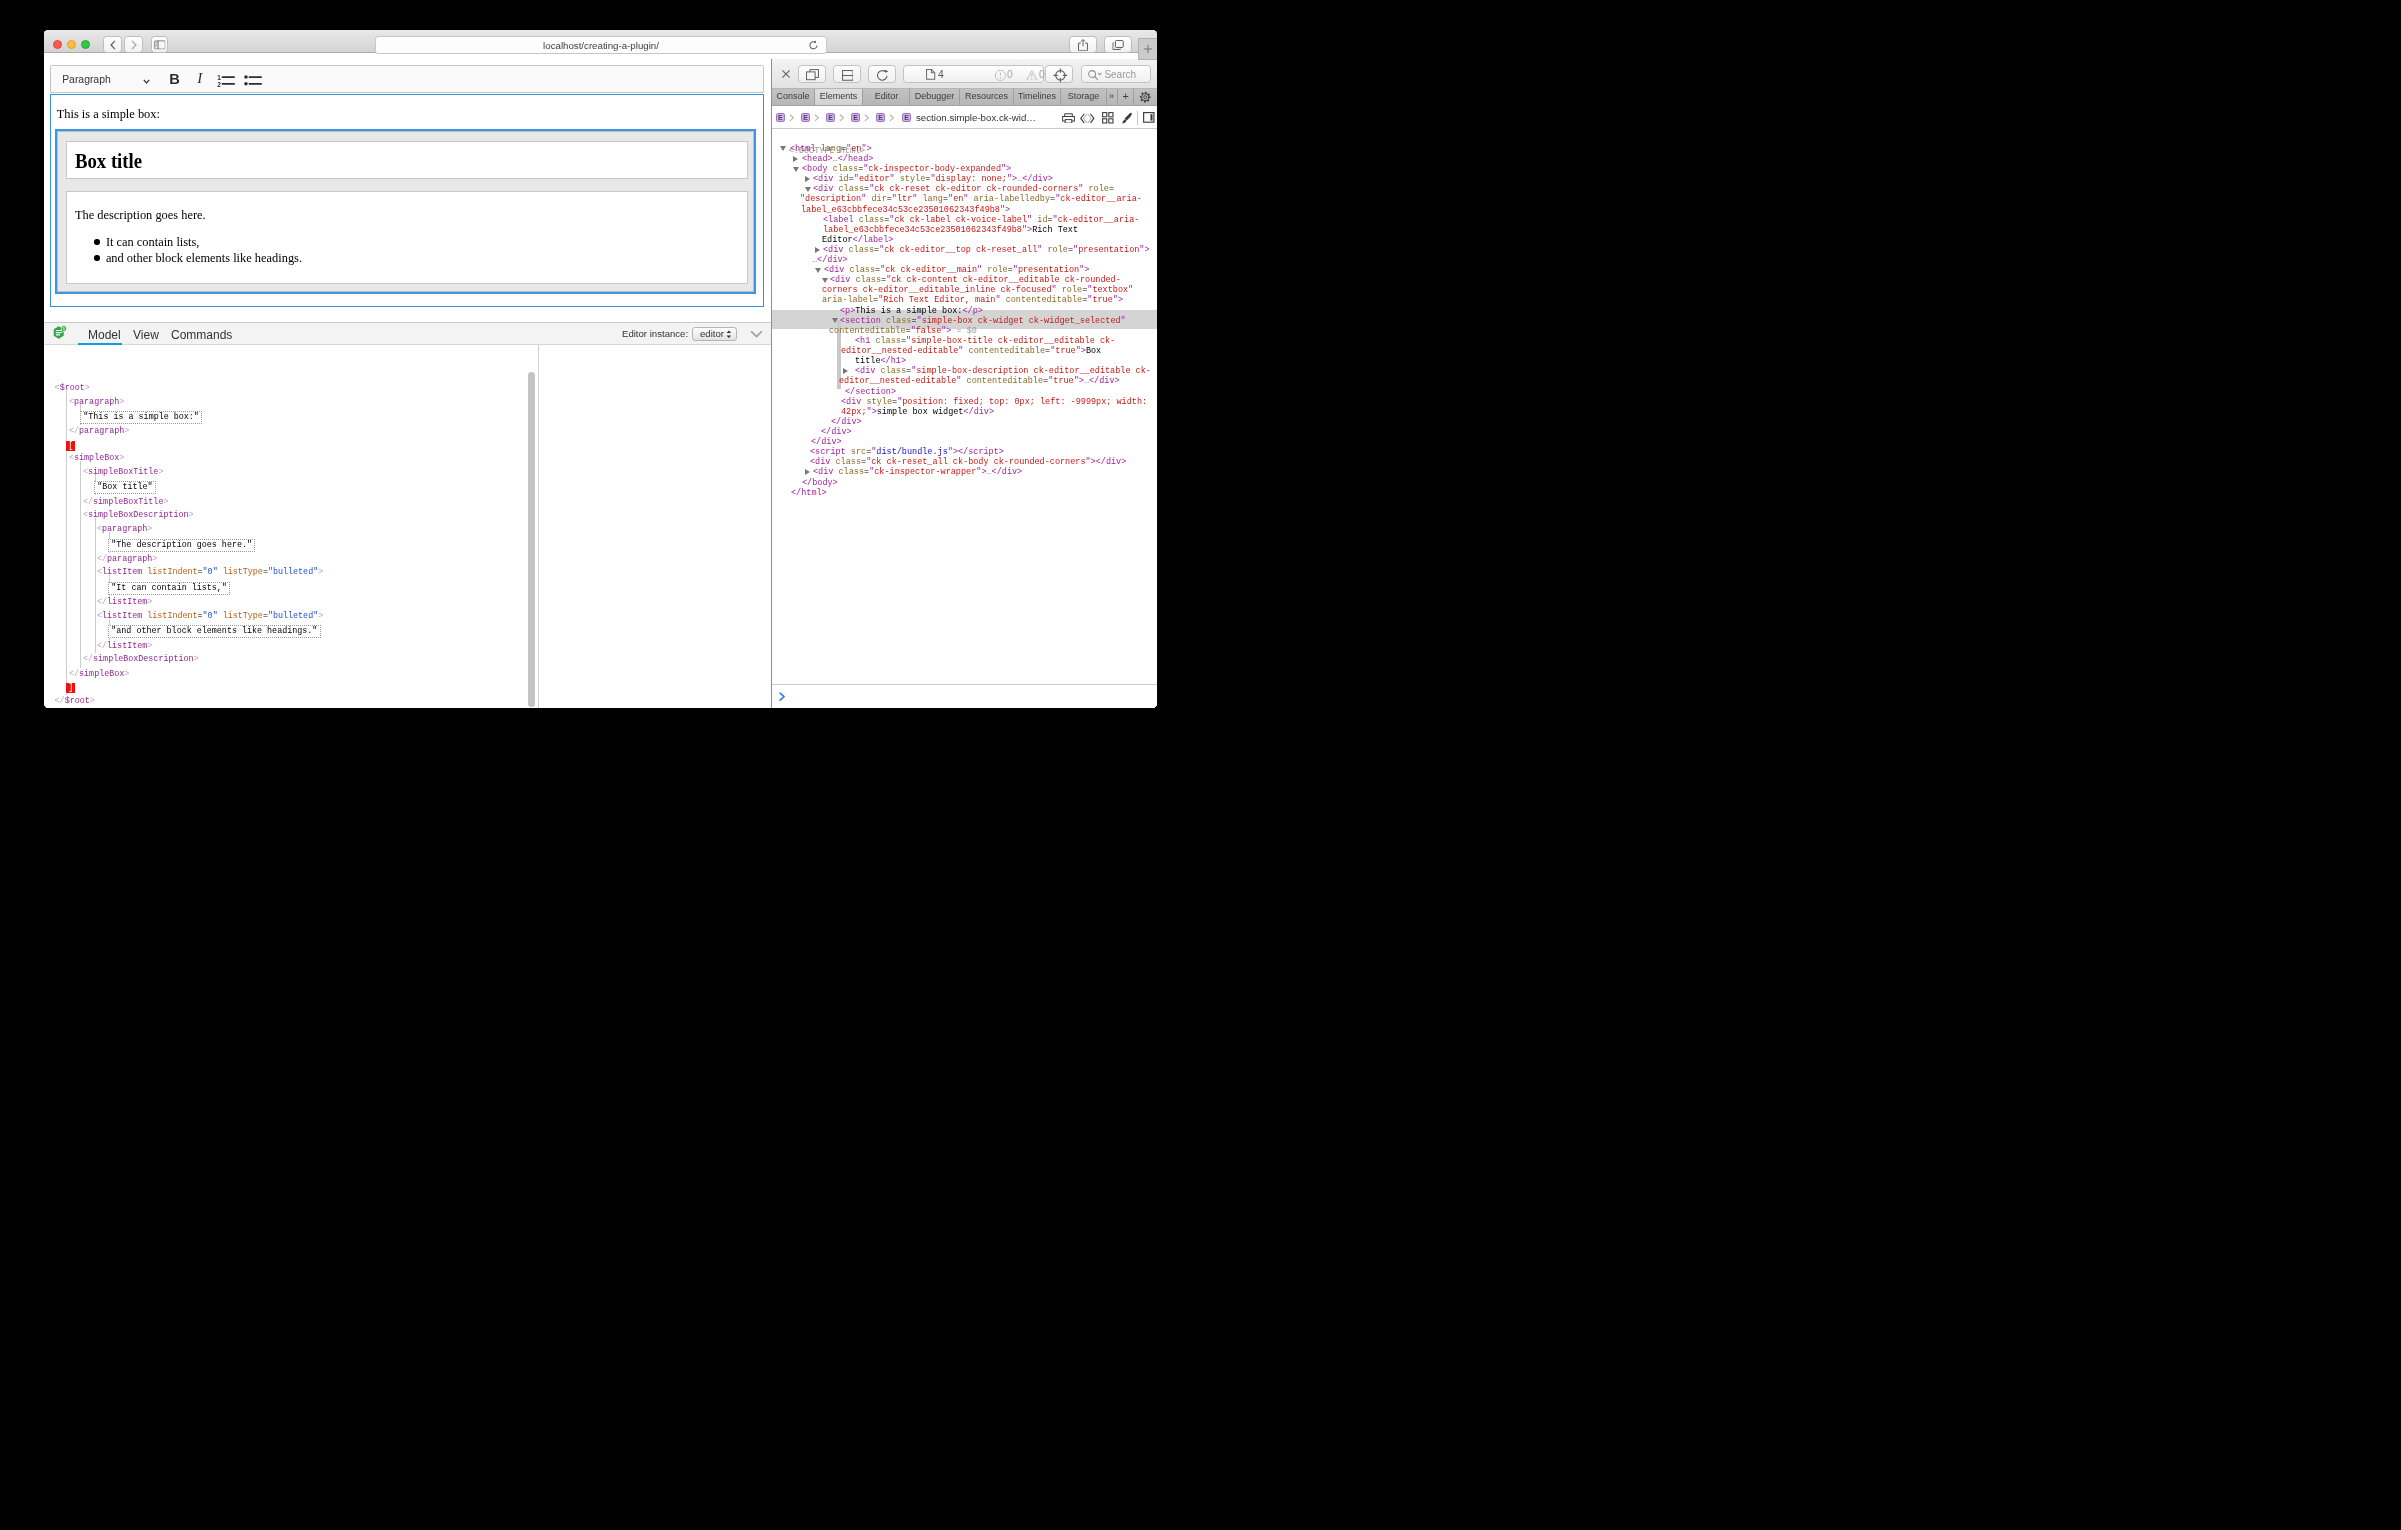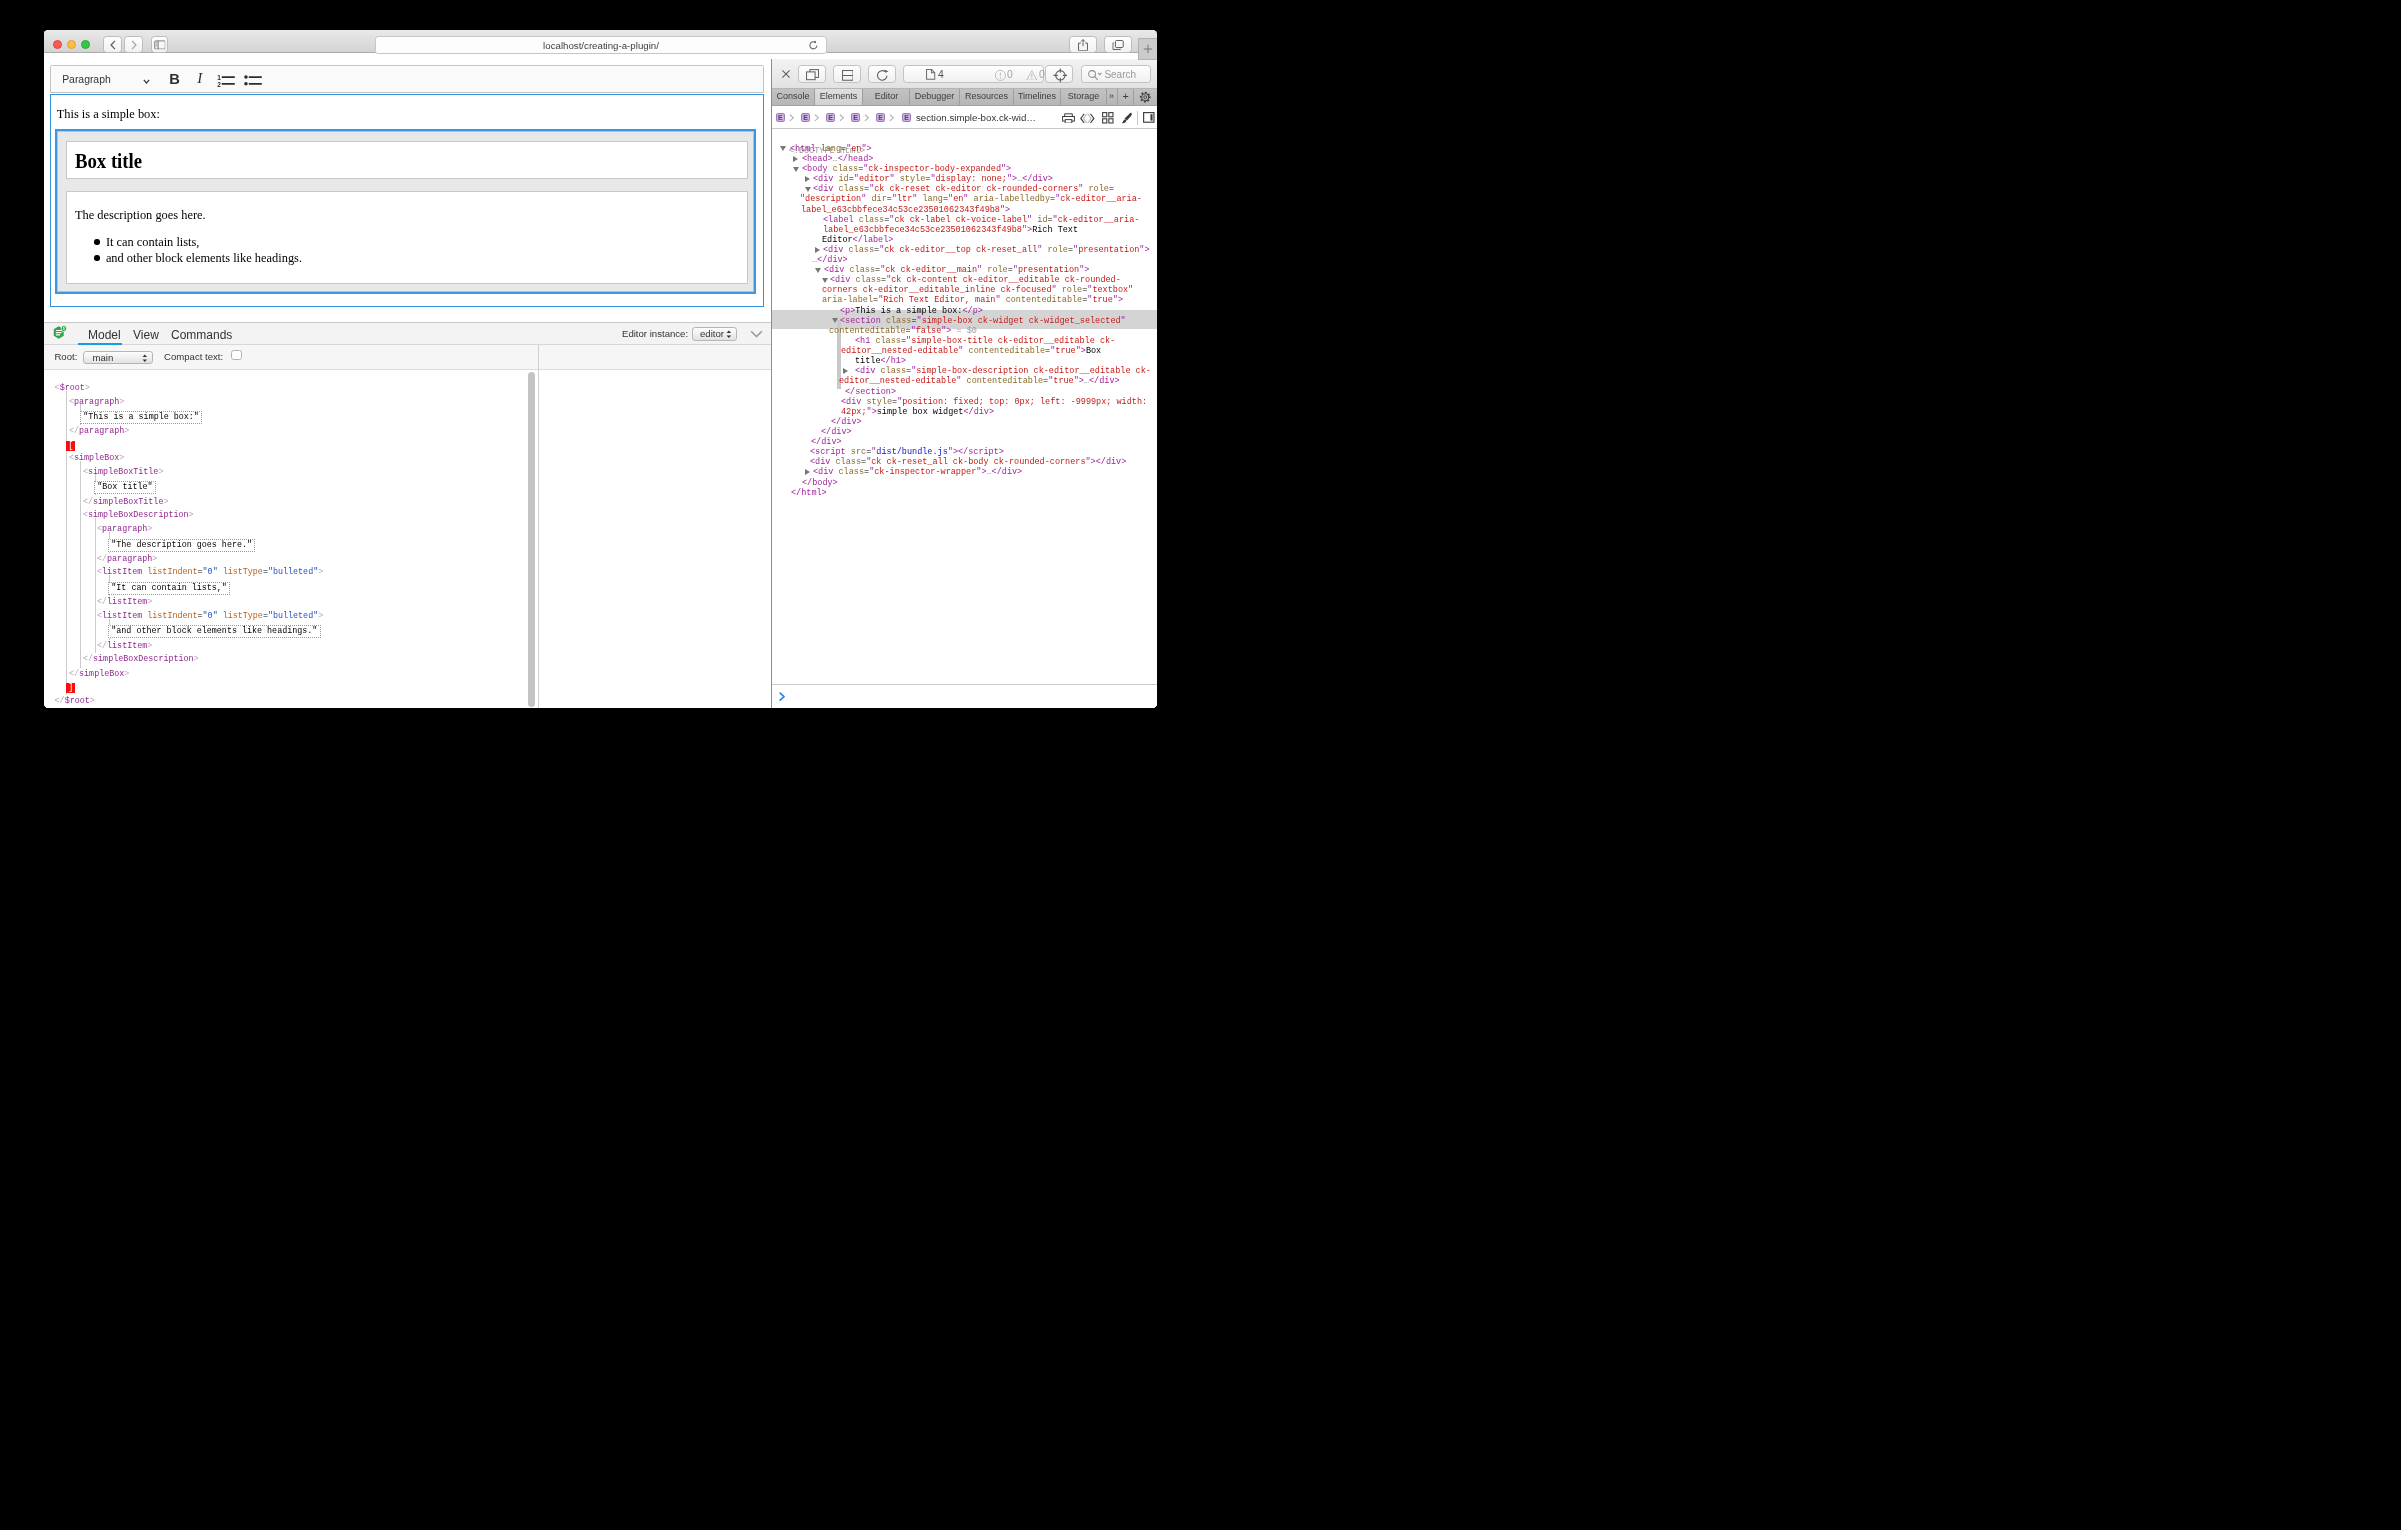--- a/index.html
+++ b/index.html
@@ -145,32 +145,20 @@
         <div style="position:absolute;left:648px;top:3.6px;width:45px;height:14px;background:linear-gradient(#fdfdfd,#e2e2e2);border:0.8px solid #b5b5b5;border-radius:3.1px">
           <span style="position:absolute;left:7px;top:0.9px;font-size:9.6px">editor</span>
           <svg style="position:absolute;right:3.9px;top:2.6px" width="5.7" height="8.5" viewBox="0 0 8 12">
               <path d="M0.8 4.4 L4 0.8 L7.2 4.4 Z" fill="#333"></path>
               <path d="M0.8 7.6 L4 11.2 L7.2 7.6 Z" fill="#333"></path>
             </svg>
         </div>
         <svg style="position:absolute;left:706px;top:7.3px" width="13" height="8.5" viewBox="0 0 17 11">
             <path d="M1.5 1.5 L8.5 8.5 L15.5 1.5" stroke="#9a9a9a" stroke-width="2" fill="none"></path>
           </svg>
-      </div>
-      <div class="row2">
-        <span style="position:absolute;left:10.4px;top:6px">Root:</span>
-        <div style="position:absolute;left:39px;top:5.6px;width:70px;height:13px;background:linear-gradient(#fdfdfd,#e2e2e2);border:0.8px solid #b5b5b5;border-radius:3.1px">
-          <span style="position:absolute;left:8.5px;top:0.5px;font-size:9.6px">main</span>
-          <svg style="position:absolute;right:4.6px;top:2.2px" width="5.7" height="8.5" viewBox="0 0 8 12">
-              <path d="M0.8 4.4 L4 0.8 L7.2 4.4 Z" fill="#333"></path>
-              <path d="M0.8 7.6 L4 11.2 L7.2 7.6 Z" fill="#333"></path>
-            </svg>
-        </div>
-        <span style="position:absolute;left:120px;top:6px">Compact text:</span>
-        <div style="position:absolute;left:187px;top:4.6px;width:10.7px;height:10.7px;background:#fff;border:0.8px solid #b3b3b3;border-radius:2.7px"></div>
       </div>
       <div class="mdiv"></div>
       <div class="scrollv"></div>
       <div class="mtree">
 <div class="gl" style="left:22px;top:22px;height:304px"></div>
 <div class="gl" style="left:36px;top:35px;height:20.5px"></div>
 <div class="gl" style="left:36px;top:92px;height:207px"></div>
 <div class="gl" style="left:51px;top:105px;height:21px"></div>
 <div class="gl" style="left:51px;top:149px;height:135px"></div>
 <div class="gl" style="left:65px;top:163px;height:20.7px"></div>

